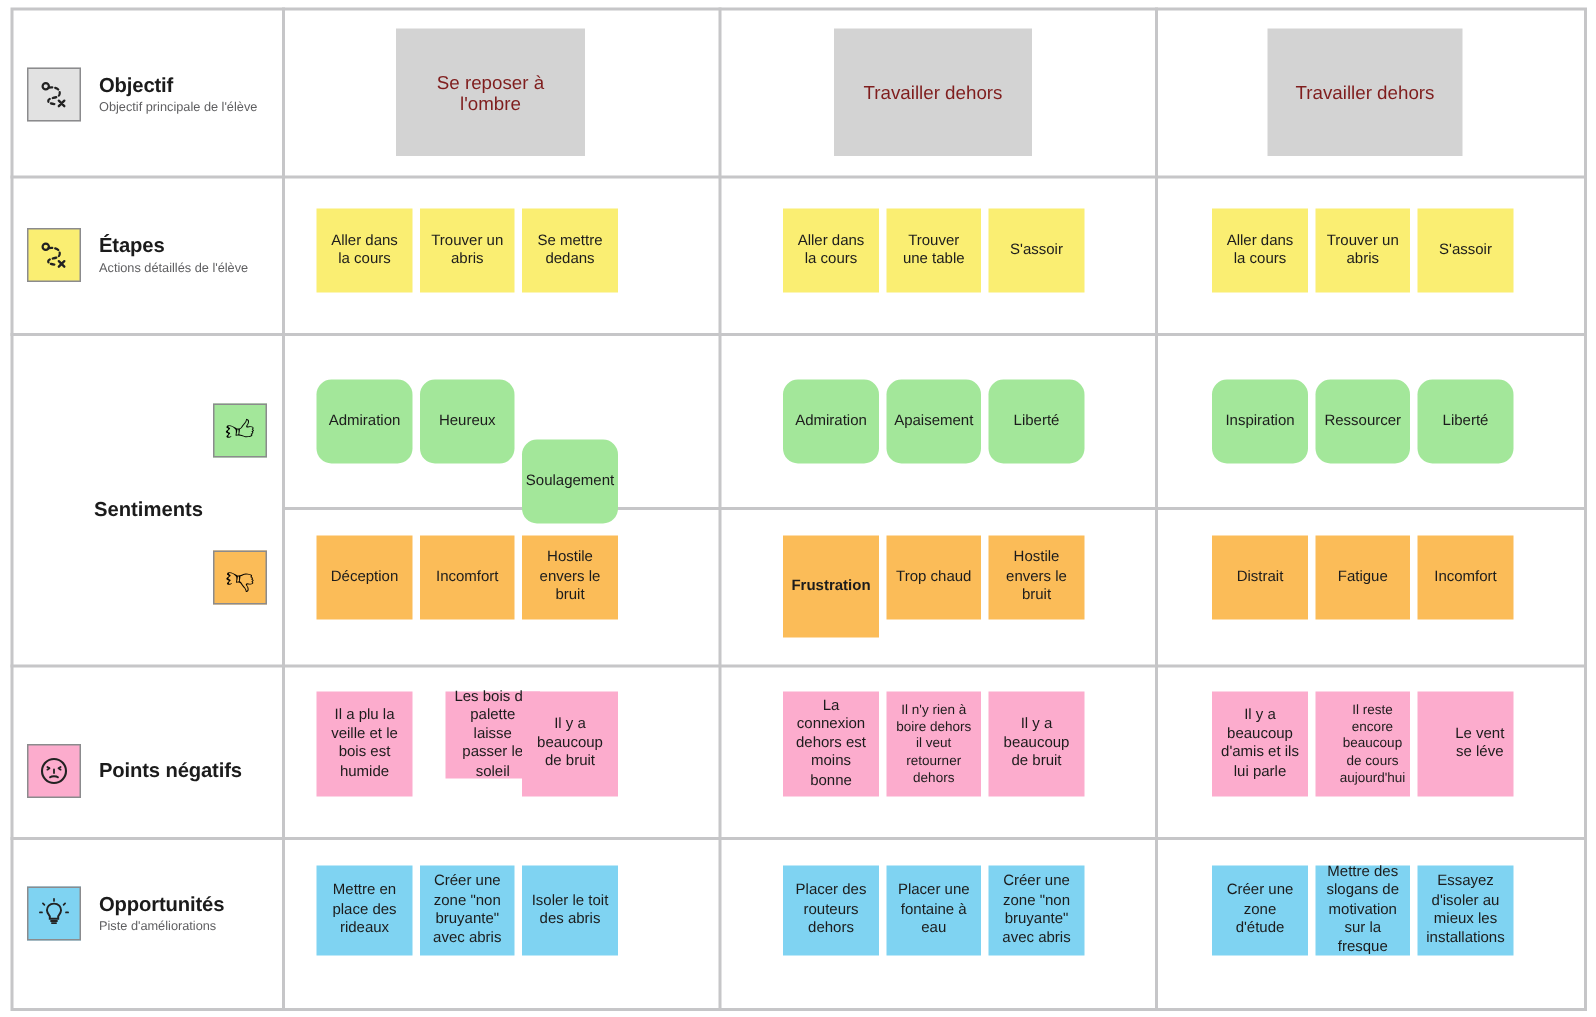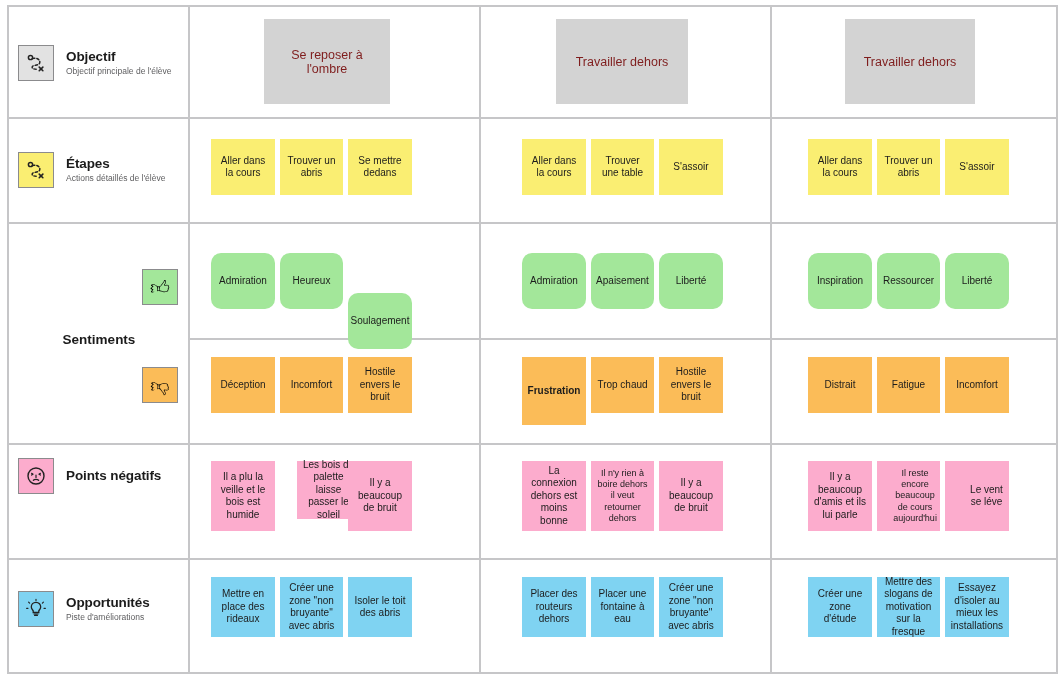--- a/index.html
+++ b/index.html
@@ -184,21 +184,21 @@
   </div>
 
   <div class="sentiments-label" style="top:332px;">Sentiments</div>
   <div class="thumb-chip up" style="left:142px; top:269px;">
     <span class="thumb-glyph">👍︎</span>
   </div>
   <div class="thumb-chip down" style="left:142px; top:367px;">
     <span class="thumb-glyph">👎︎</span>
   </div>
 
-  <div class="row-header" style="top:454px; height:44px;">
+  <div class="row-header" style="top:492px; height:44px;">
     <div class="hdr-icon" style="background:#fcaccd;">
       <svg width="24" height="24" viewBox="0 0 24 24" fill="none" stroke="#222" stroke-width="1.4" stroke-linecap="round">
         <circle cx="12" cy="12" r="8"></circle>
         <path d="M9 10.2 L7.6 9.3 M9 10.2 L7.6 11.1" stroke-width="1.2"></path>
         <path d="M15 10.2 L16.4 9.3 M15 10.2 L16.4 11.1" stroke-width="1.2"></path>
         <path d="M12 11 L12 13.4" stroke-width="1.2"></path>
         <path d="M9.4 16.2 C10.5 15.2 13.5 15.2 14.6 16.2" stroke-width="1.3"></path>
       </svg>
     </div>
     <div class="hdr-text">

